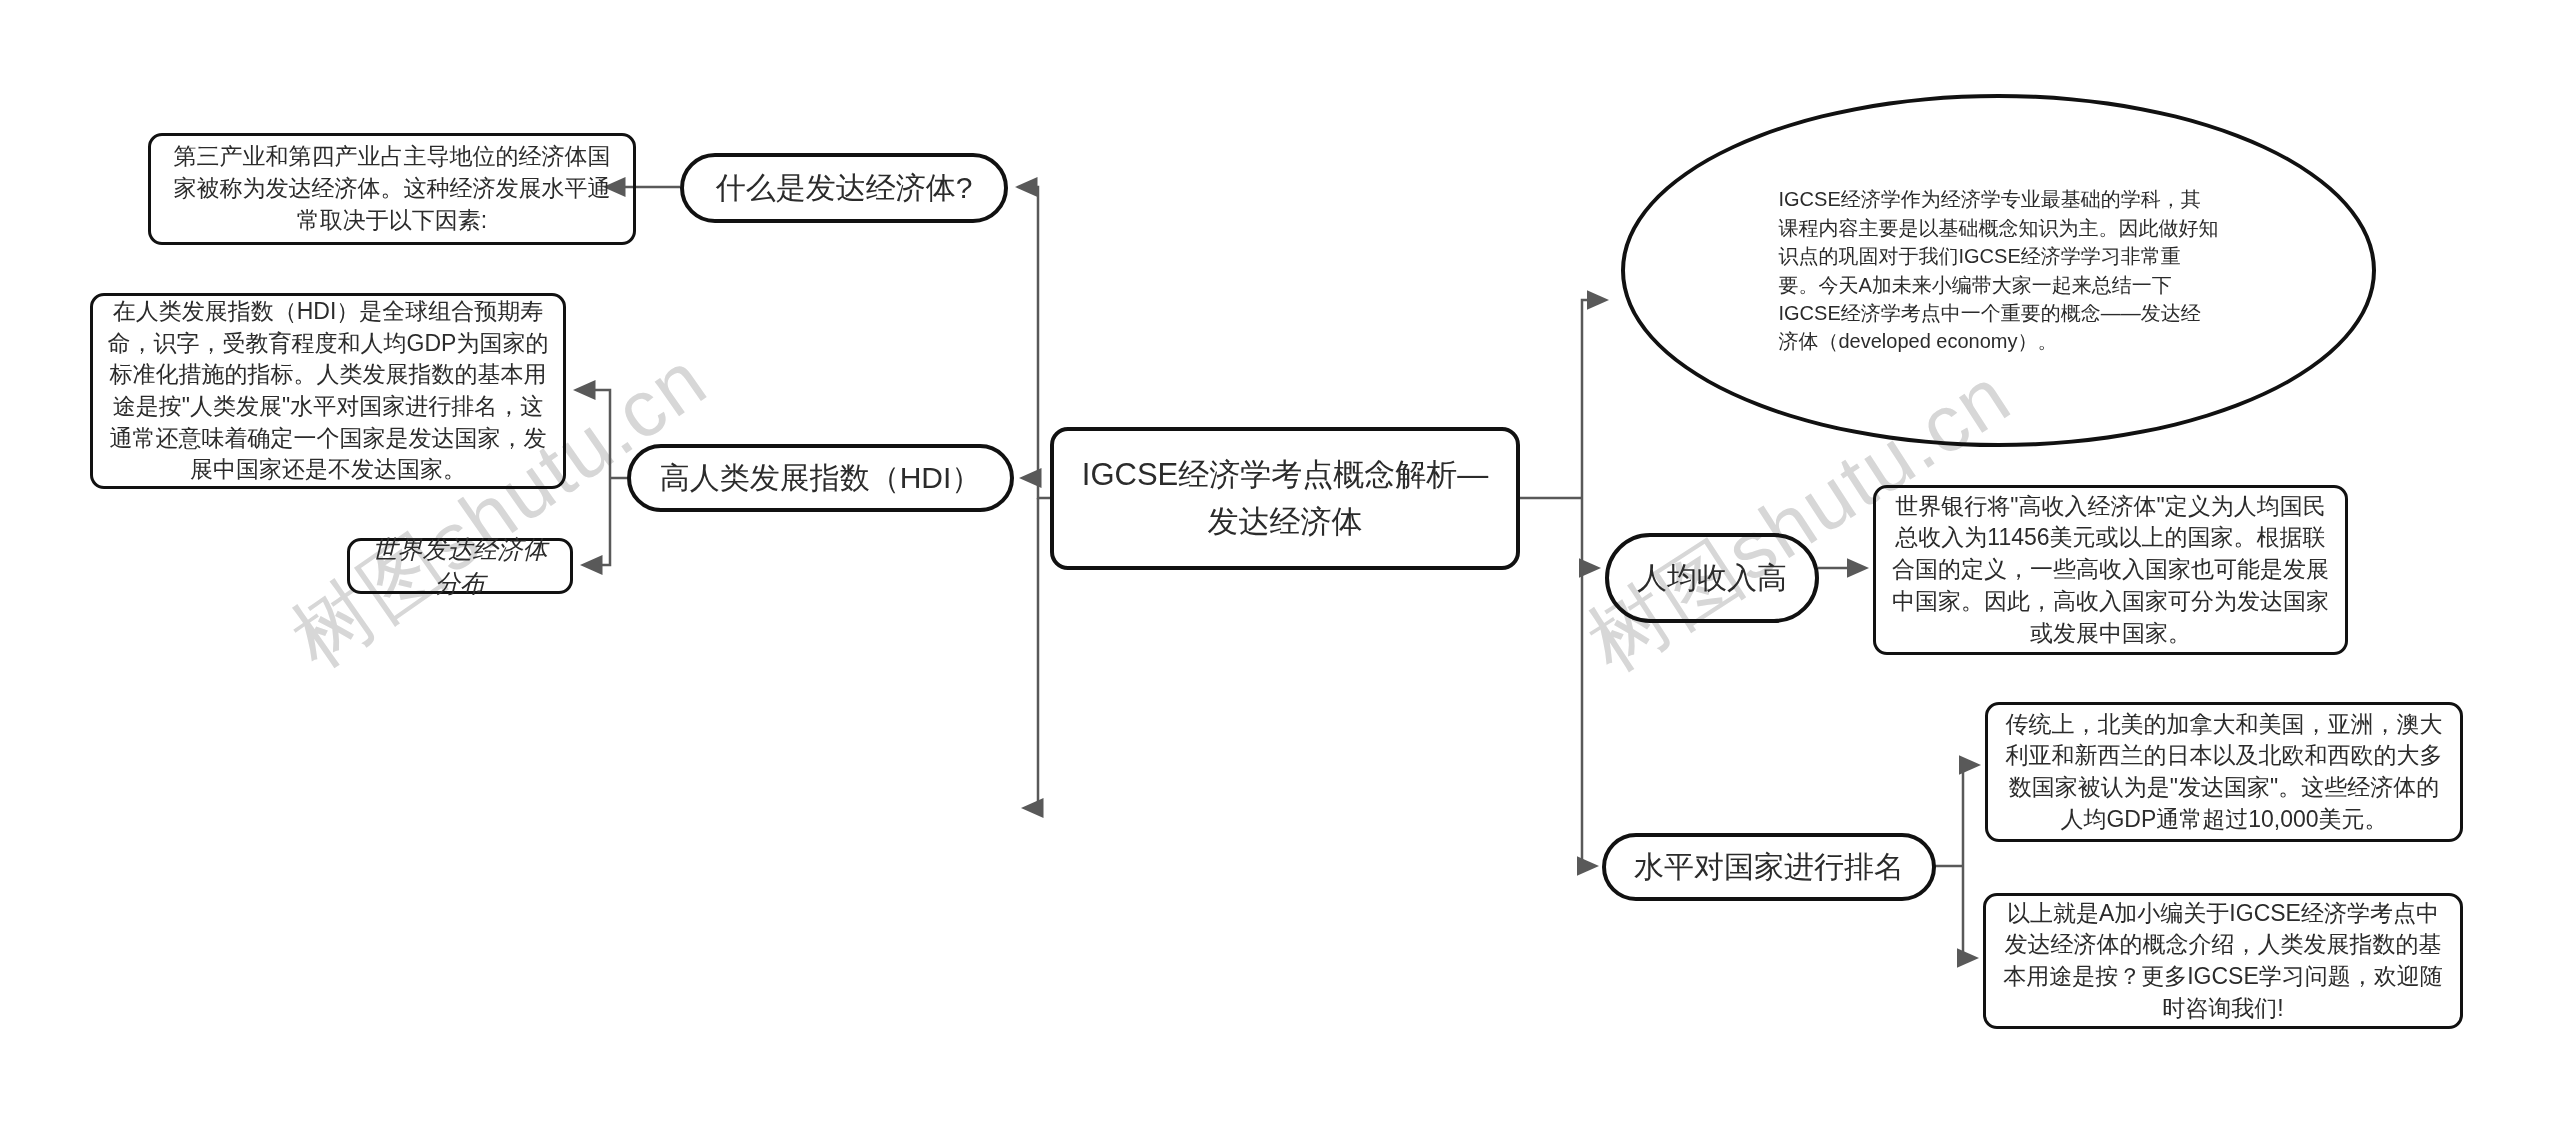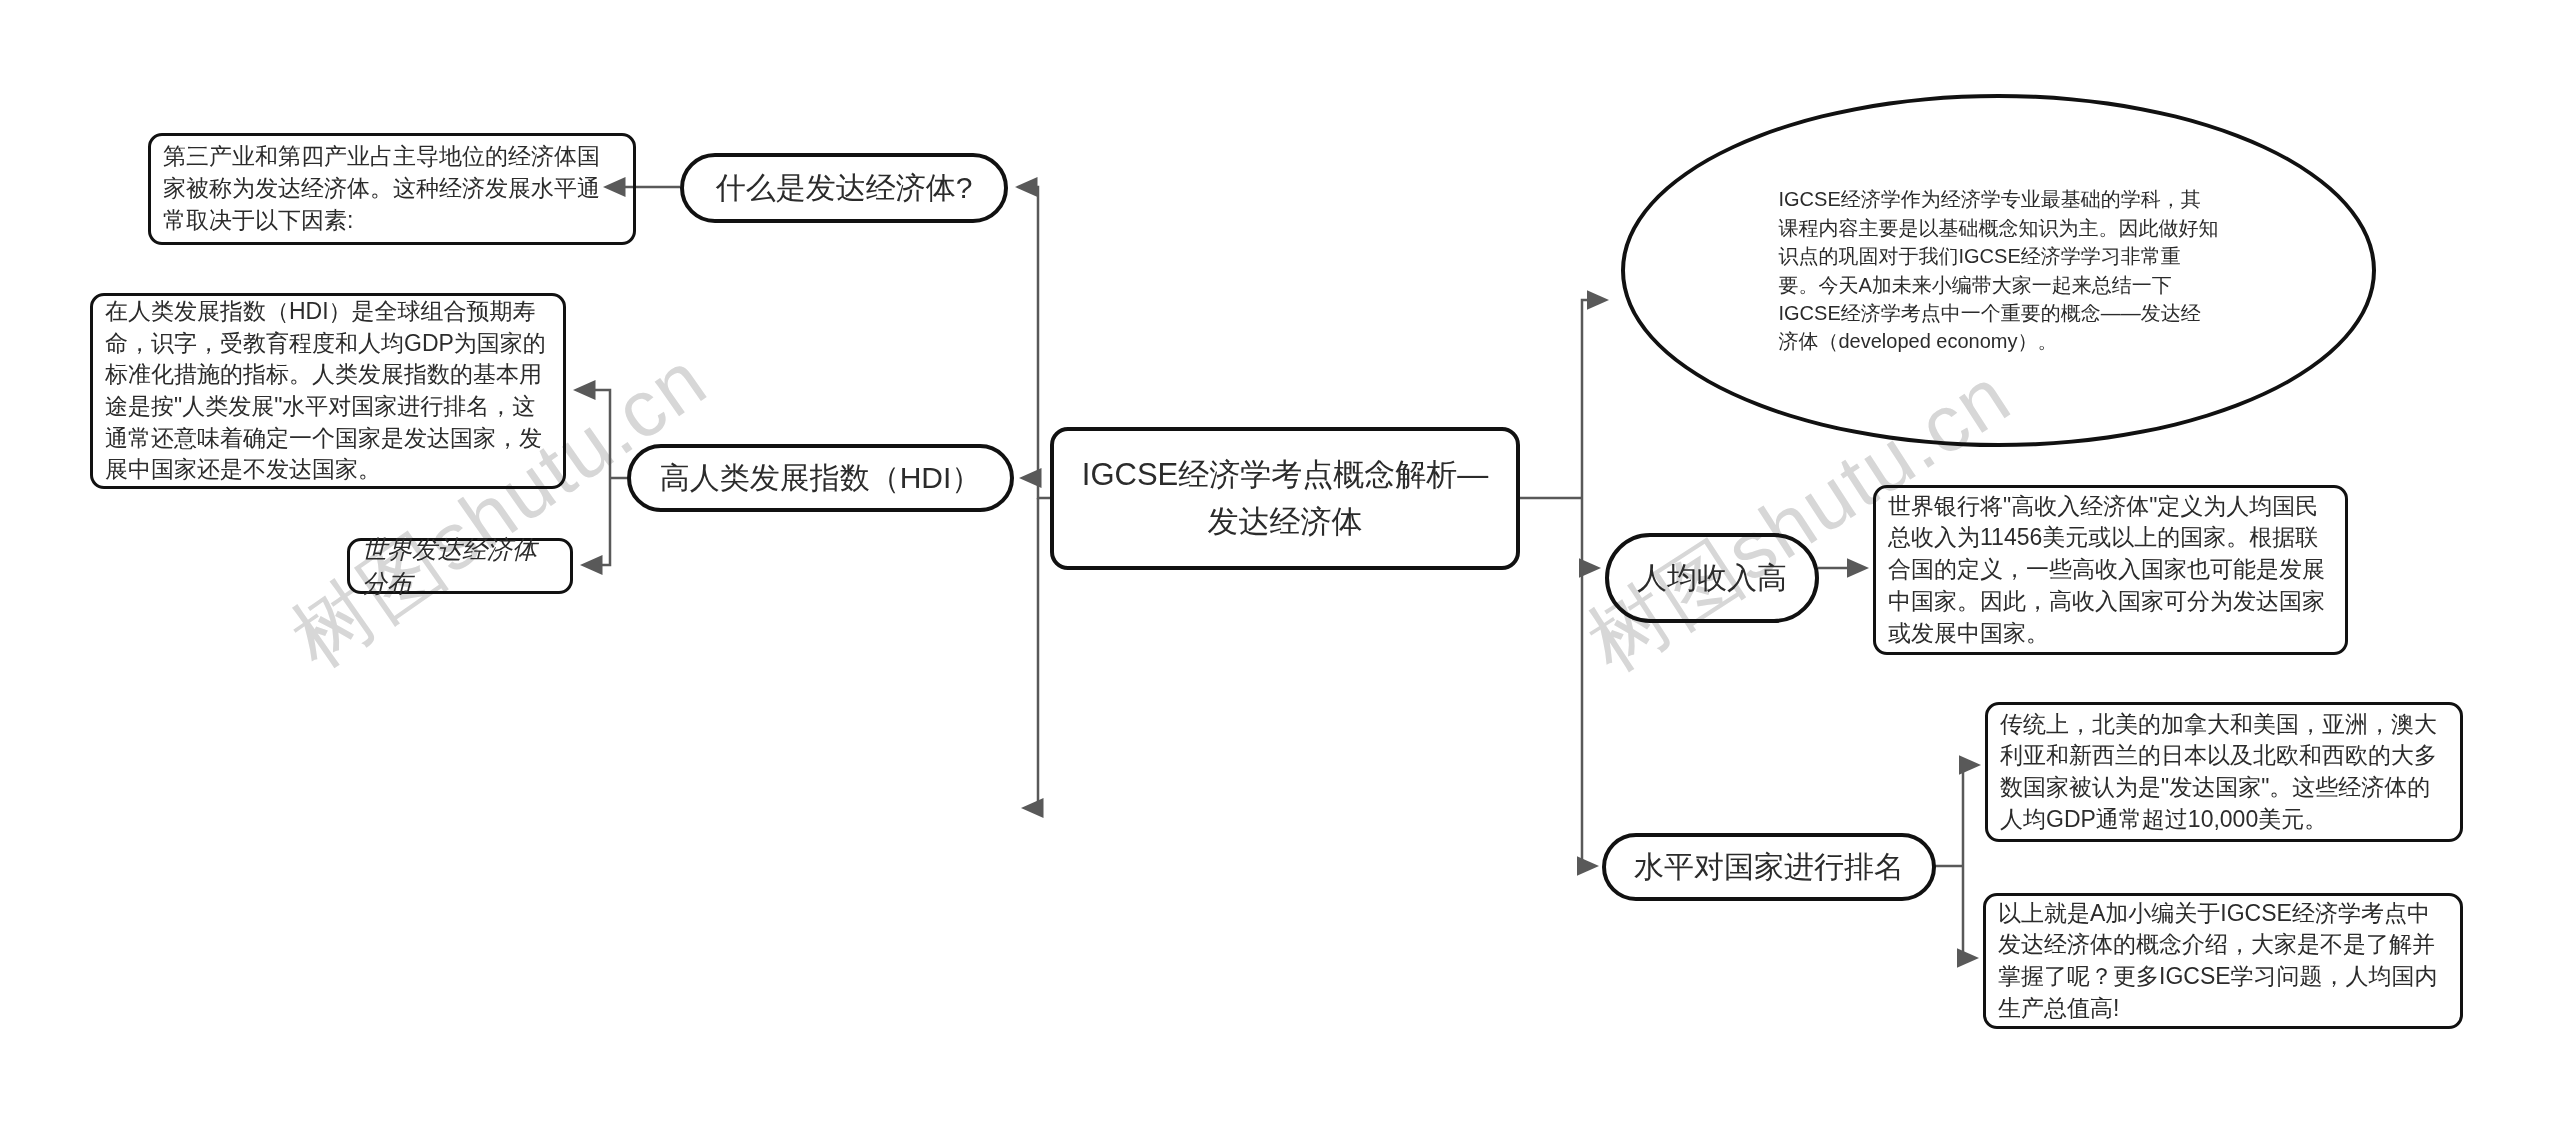--- a/index.html
+++ b/index.html
@@ -11,21 +11,21 @@
     position:absolute;display:flex;align-items:center;justify-content:center;
     font-size:80px;letter-spacing:2px;color:#d7d7d7;white-space:nowrap;
     z-index:1;user-select:none;
   }
   .wm-left{left:170px;top:420px;width:660px;height:180px;transform:rotate(-35deg);}
   .wm-right{left:1470px;top:430px;width:660px;height:180px;transform:rotate(-33deg);}
   #connectors{position:absolute;left:0;top:0;z-index:2;}
   .node{position:absolute;z-index:3;background:transparent;box-sizing:border-box;}
   .rect{
     border:3px solid #111;border-radius:14px;
-    font-size:23px;line-height:1.38;padding:8px 12px;text-align:left;
+    font-size:23px;line-height:1.38;padding:8px 12px;text-align:center;
     display:flex;align-items:center;
   }
   .pill{
     border:4px solid #111;border-radius:60px;
     display:flex;align-items:center;justify-content:center;
     font-size:30px;white-space:nowrap;
   }
   .center-box{
     border:4px solid #111;border-radius:18px;
     display:flex;align-items:center;justify-content:center;
@@ -110,16 +110,16 @@
 
   <div class="node pill" style="left:1602px;top:833px;width:334px;height:68px;">
     <span>水平对国家进行排名</span>
   </div>
 
   <div class="node rect" style="left:1985px;top:702px;width:478px;height:140px;">
     <span>传统上，北美的加拿大和美国，亚洲，澳大利亚和新西兰的日本以及北欧和西欧的大多数国家被认为是"发达国家"。这些经济体的人均GDP通常超过10,000美元。</span>
   </div>
 
   <div class="node rect" style="left:1983px;top:893px;width:480px;height:136px;">
-    <span>以上就是A加小编关于IGCSE经济学考点中发达经济体的概念介绍，大家是不是了解并掌握了呢？更多IGCSE学习问题，人均国内生产总值高!</span>
+    <span>以上就是A加小编关于IGCSE经济学考点中发达经济体的概念介绍，人类发展指数的基本用途是按？更多IGCSE学习问题，欢迎随时咨询我们!</span>
   </div>
 
 </div>
 
 </body></html>

